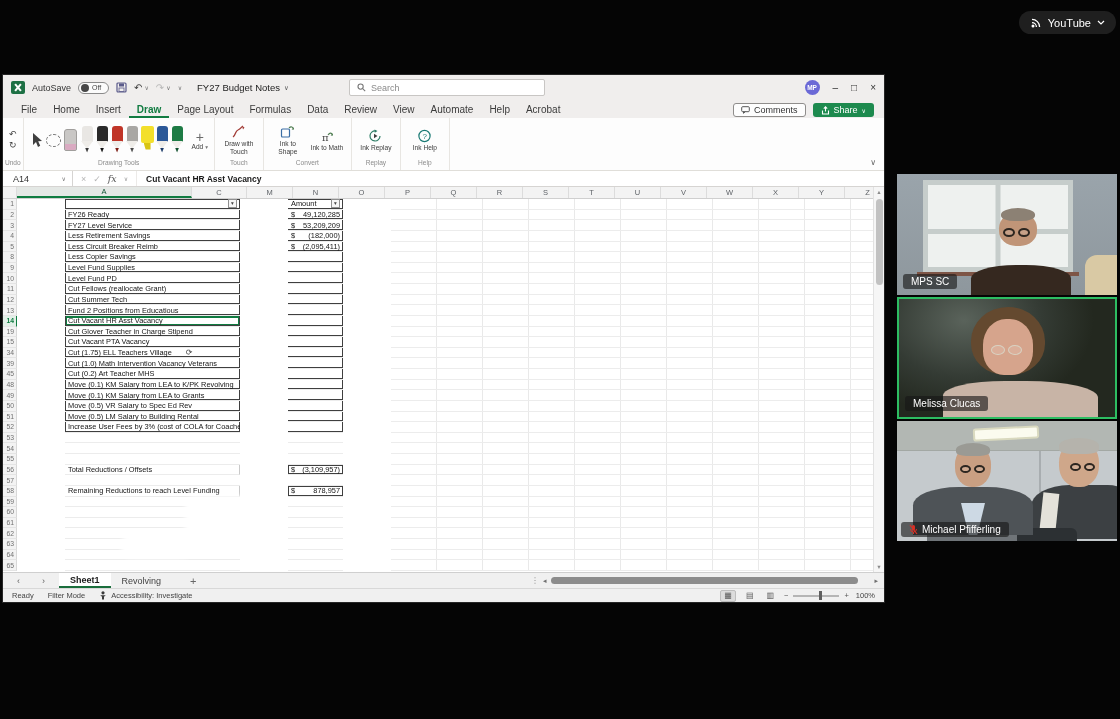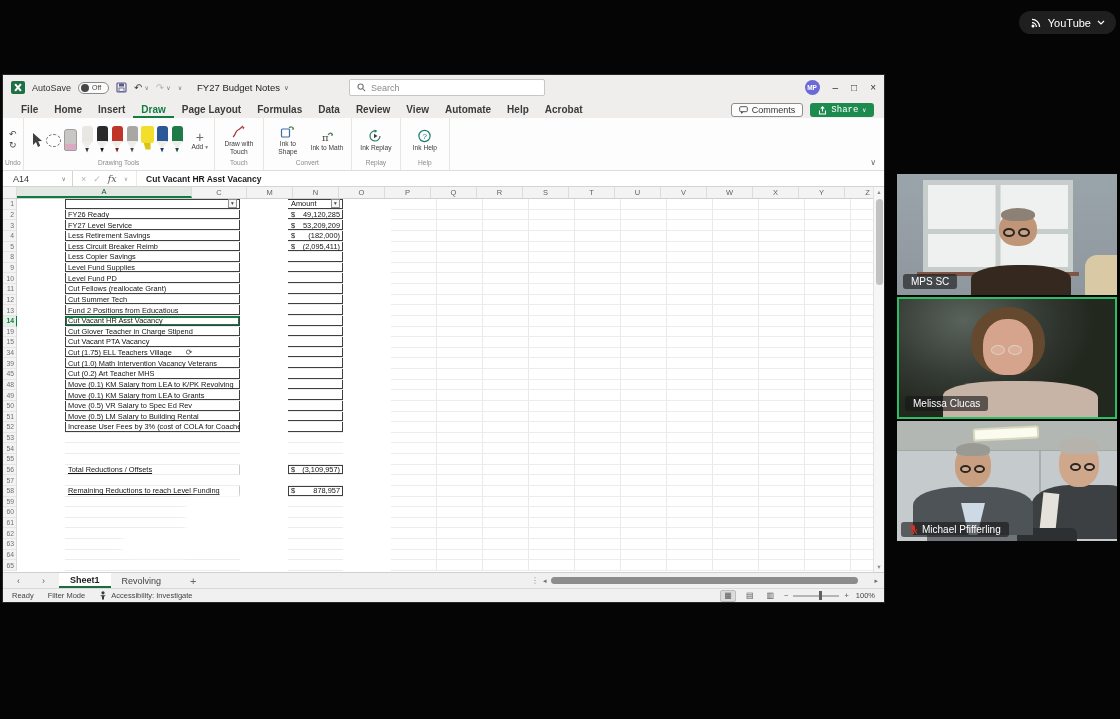--- a/index.html
+++ b/index.html
@@ -36,27 +36,27 @@
   .search input{border:none;outline:none;flex:1;font-size:9px;color:#444;background:transparent;font-family:"Liberation Sans",sans-serif;}
   .search input::placeholder{color:#8a8a8a;}
   .tb-right{margin-left:auto;display:flex;align-items:center;gap:13px;}
   .avatar{width:15px;height:15px;border-radius:50%;background:#6b69d6;color:#fff;font-size:6.5px;font-weight:bold;
     display:flex;align-items:center;justify-content:center;}
   .winbtn{font-size:10px;color:#333;line-height:1;}
 
   
   .menubar{height:18px;background:#f0eeed;display:flex;align-items:flex-end;padding:0 10px;flex:none;}
   .mtabs{display:flex;align-items:flex-end;}
-  .mtab{font-size:10px;color:#3b3b3b;padding:2px 8px 3px;white-space:nowrap;cursor:pointer;font-weight:bold;}
+  .mtab{font-size:10px;color:#3b3b3b;padding:2px 8px 3px;white-space:nowrap;cursor:pointer;}
   .mtab.active{color:#127c42;border-bottom:2px solid #127c42;padding-bottom:1px;font-weight:bold;}
   .menu-right{margin-left:auto;display:flex;align-items:center;gap:7px;margin-bottom:1px;}
   .comments{display:flex;align-items:center;gap:4px;border:1px solid #8f8d8b;border-radius:3px;background:#fdfdfd;
     font-size:9px;color:#333;padding:1px 7px;cursor:pointer;}
   .sharebtn{display:flex;align-items:center;gap:4px;background:#1d8a4e;border-radius:3px;color:#fff;
-    font-size:9px;padding:2px 8px;cursor:pointer;font-family:Liberation Mono, monospace;}
+    font-size:9px;padding:2px 8px;cursor:pointer;}
   .sharebtn .vv{font-size:6px;}
 
   
   .ribbon{height:53px;background:#fdfdfd;border-bottom:1px solid #e0ded9;display:flex;position:relative;flex:none;}
   .rgroup{display:flex;flex-direction:column;border-right:1px solid #e8e6e2;}
   .gitems{flex:1;display:flex;align-items:center;justify-content:center;gap:3px;padding:3px 6px 0;}
   .glabel{height:11px;font-size:6.6px;color:#8c8c8c;text-align:center;padding-bottom:2px;}
   .undo-icons{display:flex;flex-direction:column;gap:1px;font-size:9px;color:#3f3f3f;line-height:1.1;text-align:center;}
   .lasso{width:15px;height:13px;border:1.3px dashed #6a6a6a;border-radius:50%;}
   .eraser{width:13px;height:22px;background:#c9c7c5;border:1px solid #a09e9c;border-radius:3px 3px 2px 2px;position:relative;}
@@ -107,21 +107,21 @@
     padding:0 3px;border-bottom:1px solid #ececec;overflow:hidden;}
   .fill{flex:1;border-bottom:1px solid #ececec;
     background:repeating-linear-gradient(to right,transparent 0 45px,#e9e9e9 45px 46px);}
   .grow.box .ca{box-shadow:inset 1px 0 0 #3f3f3f,inset -1px 0 0 #3f3f3f,inset 0 -1px 0 #3f3f3f;}
   .grow.box .cc{box-shadow:inset -1px 0 0 #3f3f3f,inset 0 -1px 0 #3f3f3f;}
   .grow.top .ca{box-shadow:inset 1px 0 0 #3f3f3f,inset -1px 0 0 #3f3f3f,inset 0 -1px 0 #3f3f3f,inset 0 1px 0 #3f3f3f;}
   .grow.top .cc{box-shadow:inset -1px 0 0 #3f3f3f,inset 0 -1px 0 #3f3f3f,inset 0 1px 0 #3f3f3f;}
   .grow.sel .ca{box-shadow:inset 1px 0 0 #3f3f3f,inset -1px 0 0 #3f3f3f,inset 0 -1px 0 #3f3f3f,inset 0 0 0 2px #107c41;}
   .grow.sel .rn{color:#0f7b41;font-weight:bold;background:#e2efe7;border-right:1px solid #107c41;}
   .grow.cbox .cc{box-shadow:inset 0 0 0 1px #3f3f3f;}
-  .grow.cbox .ca{border-right:1px solid #c9c9c9;text-decoration:underline;}
+  .grow.cbox .ca{border-right:1px solid #c9c9c9;}
   .fdrop{width:9px;height:9px;flex:none;border:1px solid #8f8f8f;background:#f6f6f6;font-size:5.5px;line-height:7px;
     text-align:center;color:#444;margin-left:auto;}
   .cc .fdrop{margin-left:2px;}
   .spin{font-size:8px;color:#444;margin-left:14px;}
   .patch{position:absolute;background:#fff;filter:blur(2px);border-radius:10px;}
   .p1{left:182px;bottom:18px;width:68px;height:58px;}
   .p2{left:118px;bottom:14px;width:72px;height:24px;}
 
   .vscroll{position:absolute;top:0;right:0;bottom:0;width:11px;background:#f6f6f6;border-left:1px solid #e2e2e2;
     display:flex;flex-direction:column;align-items:center;}

